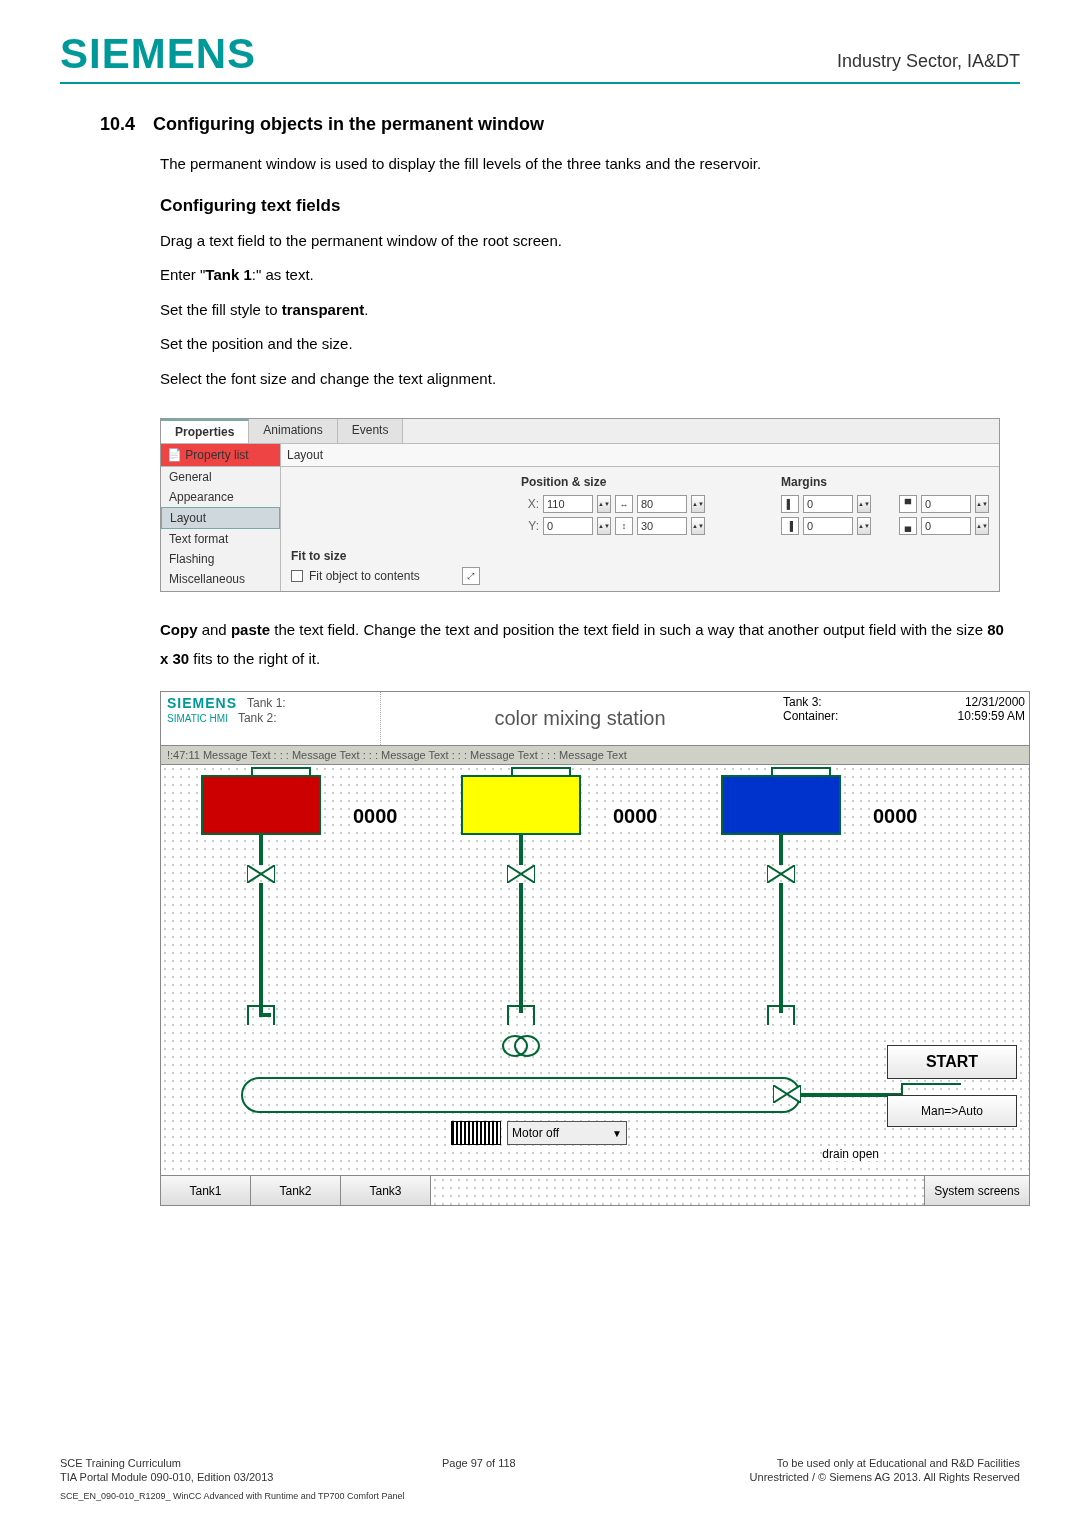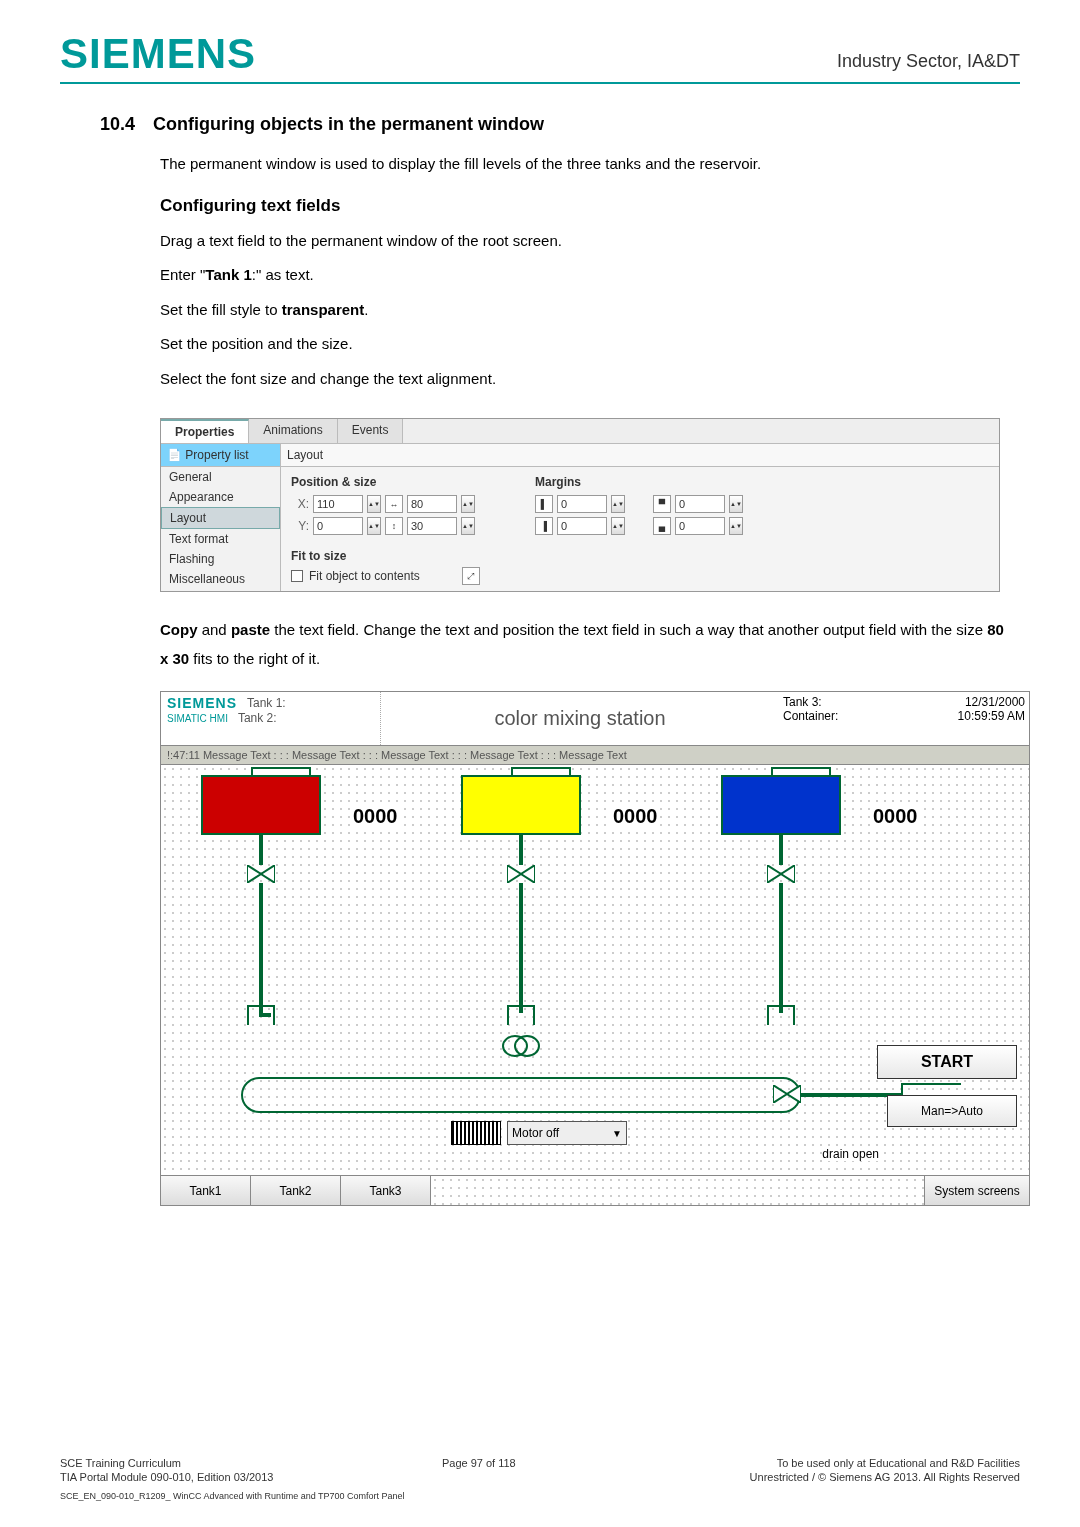--- a/index.html
+++ b/index.html
@@ -78,41 +78,41 @@
   }
   .prop-body { display: flex; }
   .prop-sidebar {
     width: 120px;
     background: #f2f2f2;
     border-right: 1px solid #bbb;
   }
   .prop-side-top {
     border-bottom: 1px solid #bbb;
     padding: 4px 6px;
-    background: #7dd3fc;
+    background: #ef4444;
   }
   .prop-side-item {
     padding: 3px 8px;
   }
   .prop-side-item.sel {
     background: #cfd8dc;
     border: 1px solid #7aa;
   }
   .prop-main {
     flex: 1;
     padding: 6px 10px;
     background: #f4f4f4;
   }
   .prop-layout-label {
     padding: 4px 6px;
     border-bottom: 1px solid #bbb;
     margin: -6px -10px 8px -10px;
     background: #f8f8f8;
   }
-  .prop-section-row { display: flex; gap: 60px; }
+  .prop-section-row { display: flex; gap: 76px; justify-content: flex-end; }
   .prop-group-title { font-weight: bold; margin-bottom: 6px; }
   .prop-field-row { display: flex; align-items: center; gap: 4px; margin-bottom: 4px; }
   .prop-label { width: 18px; text-align: right; color: #666; }
   .prop-input {
     width: 50px; height: 18px;
     border: 1px solid #999;
     background: #fff;
     font-size: 11px;
     padding: 0 3px;
     display: inline-flex;
@@ -244,21 +244,21 @@
     border: 1px solid #555;
     background: #eee;
     display: flex; align-items: center;
     padding: 0 4px;
     justify-content: space-between;
     font-size: 12px;
   }
   .dd-arrow { font-size: 10px; }
   .btn-start {
     position: absolute; right: 12px; top: 280px;
-    width: 140px; height: 34px;
+    width: 130px; height: 34px;
     border: 1px solid #333;
     background: linear-gradient(#fff,#e8e8e8);
     display: flex; align-items: center; justify-content: center;
     font-size: 16px; font-weight: bold;
   }
   .btn-man {
     position: absolute; right: 12px; top: 330px;
     width: 130px; height: 32px;
     border: 1px solid #333;
     background: linear-gradient(#fff,#e8e8e8);

